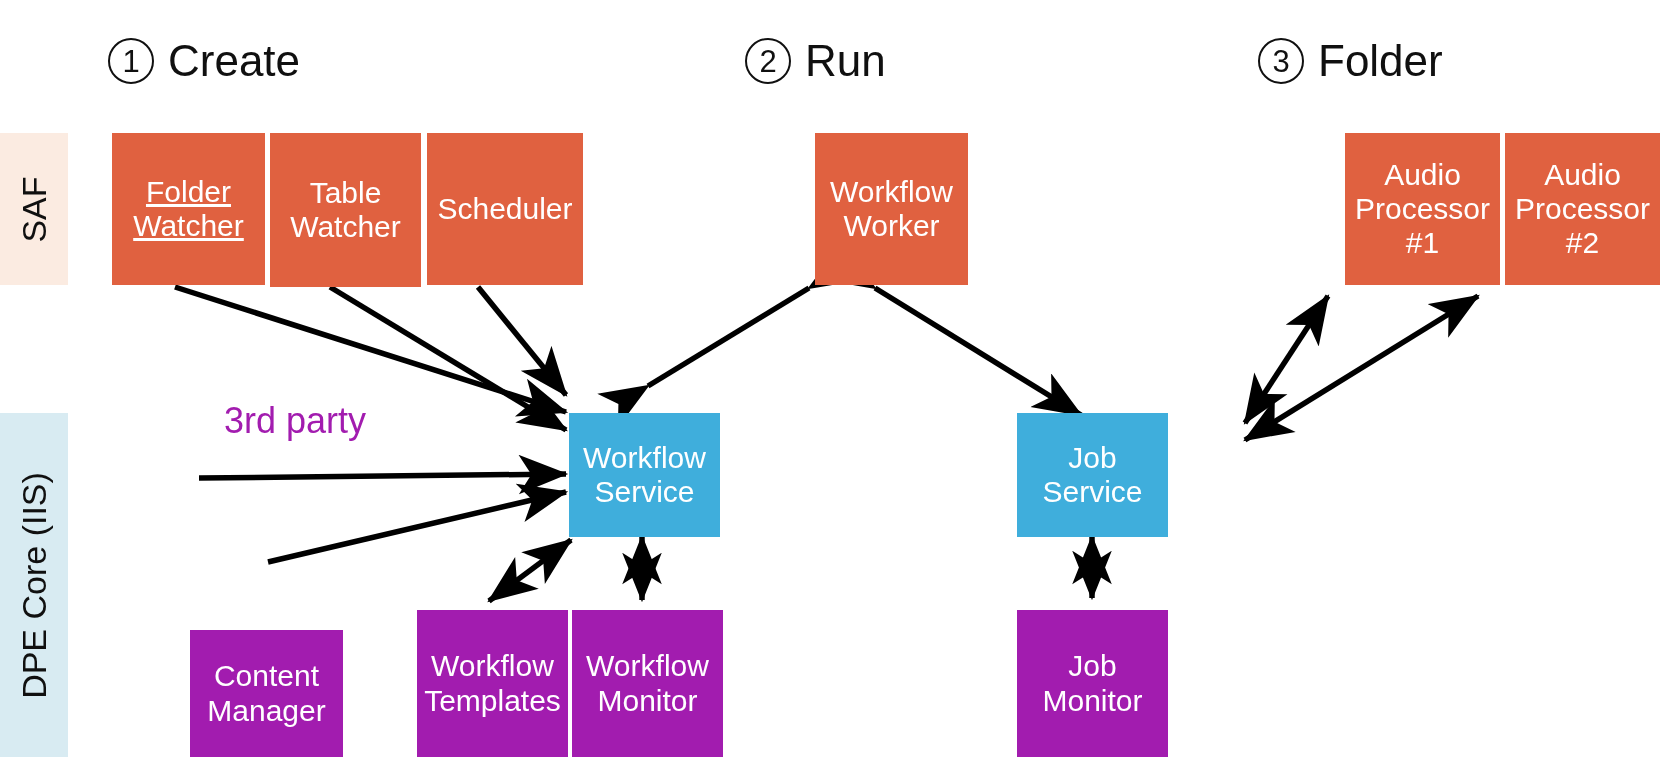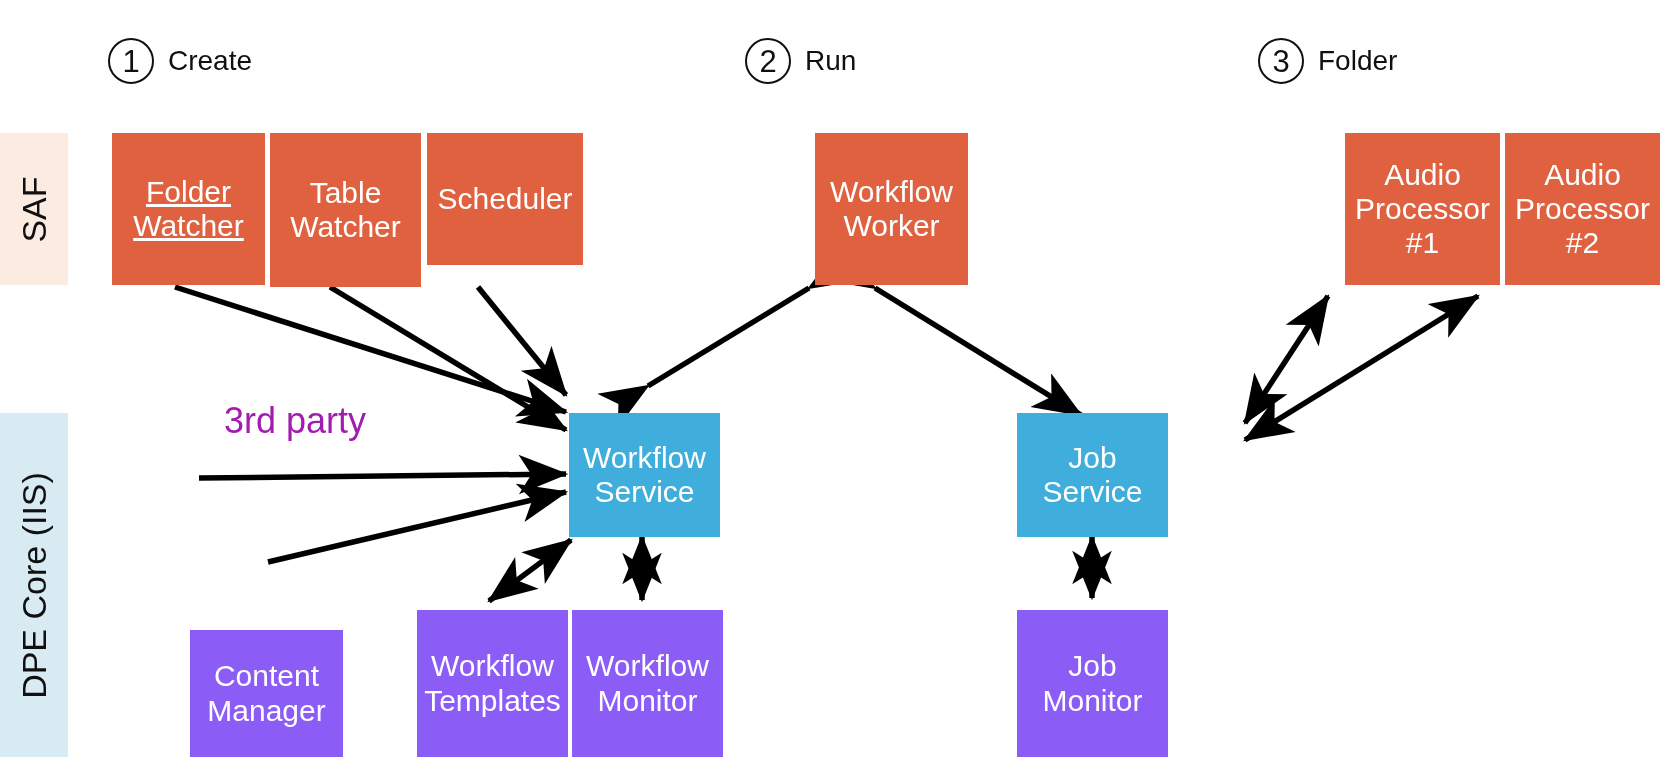--- a/index.html
+++ b/index.html
@@ -34,21 +34,21 @@
     height: 46px;
     border: 2.5px solid #101010;
     border-radius: 50%;
     display: flex;
     align-items: center;
     justify-content: center;
     font-size: 31px;
     box-sizing: border-box;
     line-height: 1;
   }
-  .phase-label { font-size: 28px; }
+  .phase-label { font-size: 44px; }
 
   
   .band {
     position: absolute;
     left: 0;
     width: 68px;
     display: flex;
     align-items: center;
     justify-content: center;
   }
@@ -69,21 +69,21 @@
     justify-content: center;
     text-align: center;
     color: #ffffff;
     font-size: 30px;
     line-height: 1.14;
     box-sizing: border-box;
     padding: 2px 3px;
   }
   .node.orange { background: #E06140; }
   .node.cyan   { background: #3FAEDC; }
-  .node.navy   { background: #8b5cf6; }
+  .node.navy   { background: #a21caf; }
   .node .node-label { display: block; white-space: pre-line; }
 
   
   .free-text {
     position: absolute;
     font-size: 36px;
     color: #a21caf;
     white-space: nowrap;
   }
 
@@ -161,21 +161,21 @@
   </svg>
 
   <div class="node orange" style="left:112px; top:133px; width:153px; height:152px;text-decoration:underline;">
     <span class="node-label">Folder
 Watcher</span>
   </div>
   <div class="node orange" style="left:270px; top:133px; width:151px; height:154px;">
     <span class="node-label">Table
 Watcher</span>
   </div>
-  <div class="node orange" style="left:427px; top:133px; width:156px; height:132px;">
+  <div class="node orange" style="left:427px; top:133px; width:156px; height:152px;">
     <span class="node-label">Scheduler</span>
   </div>
   <div class="node orange" style="left:815px; top:133px; width:153px; height:152px;">
     <span class="node-label">Workflow
 Worker</span>
   </div>
   <div class="node orange" style="left:1345px; top:133px; width:155px; height:152px;">
     <span class="node-label">Audio
 Processor
 #1</span>

